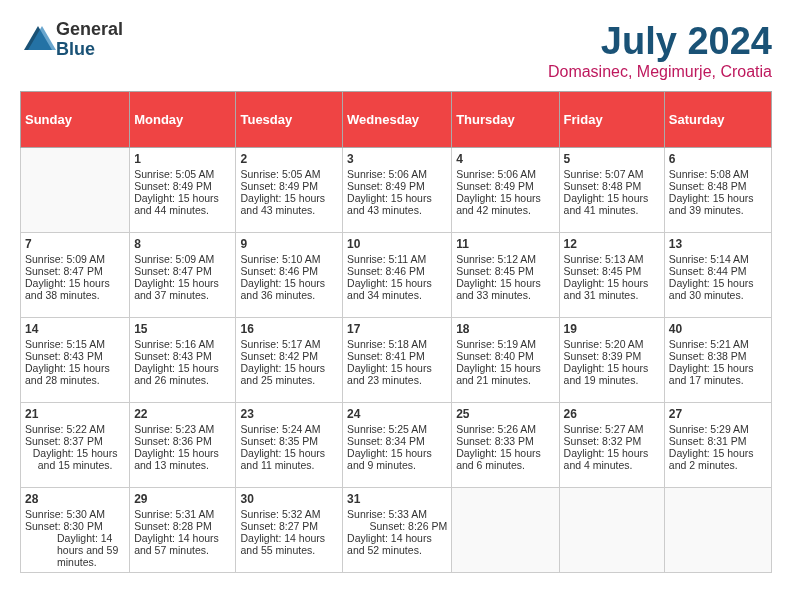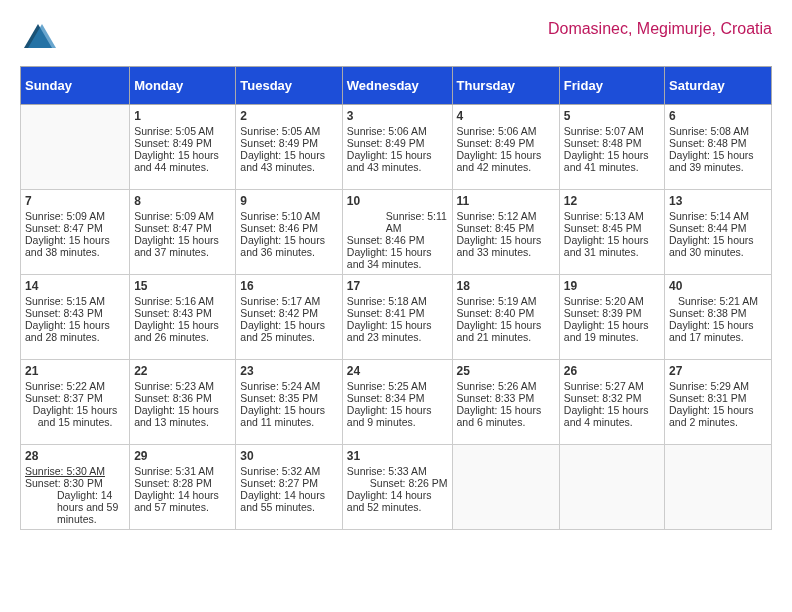--- a/index.html
+++ b/index.html
@@ -46,23 +46,23 @@
     .location {
       font-size: 16px;
       color: #be185d;
     }
     table {
       width: 100%;
       border-collapse: collapse;
       font-size: 11px;
     }
     thead tr th {
-      background-color: #1d4ed8;
+      background-color: #ef4444;
       color: #fff;
-      padding: 11px 4px;
+      padding: 20px 4px;
       text-align: left;
       font-size: 13px;
       font-weight: bold;
       border: 1px solid #aaa;
     }
     tbody tr td {
       vertical-align: top;
       padding: 4px;
       border: 1px solid #ccc;
       height: 85px;
@@ -90,22 +90,27 @@
   </style>
 </head>
 <body>
 
 <div class="header">
   <div class="logo">
     <svg class="logo-svg" width="36" height="36" viewBox="0 0 36 36">
       <polygon points="18,4 32,28 4,28" fill="#1a5276"></polygon>
       <polygon points="22,4 36,28 8,28" fill="#2980b9" opacity="0.7"></polygon>
     </svg>
+    <div class="logo-text">
+      <span class="logo-general">General</span>
+      <span class="logo-blue">Blue</span>
+    </div>
   </div>
   <div class="title-block">
+    <div class="month-year">July 2024</div>
     <div class="location">Domasinec, Megimurje, Croatia</div>
   </div>
 </div>
 
 <table>
   <thead>
     <tr>
     <th>Sunday</th>
         <th>Monday</th>
         <th>Tuesday</th>
@@ -169,21 +174,21 @@
           <span style="display: block;">Daylight: 15 hours and 37 minutes.</span>
         </td>
         <td>
           <span class="day-num">9</span>
           <span style="display: block;">Sunrise: 5:10 AM</span>
           <span style="display: block;">Sunset: 8:46 PM</span>
           <span style="display: block;">Daylight: 15 hours and 36 minutes.</span>
         </td>
         <td>
           <span class="day-num">10</span>
-          <span style="display: block; margin-left: 39px;">Sunrise: 5:11 AM</span>
+          <span style="display: block;">Sunrise: 5:11 AM</span>
           <span style="display: block;">Sunset: 8:46 PM</span>
           <span style="display: block;">Daylight: 15 hours and 34 minutes.</span>
         </td>
         <td>
           <span class="day-num">11</span>
           <span style="display: block;">Sunrise: 5:12 AM</span>
           <span style="display: block;">Sunset: 8:45 PM</span>
           <span style="display: block;">Daylight: 15 hours and 33 minutes.</span>
         </td>
         <td>
@@ -231,21 +236,21 @@
           <span style="display: block;">Daylight: 15 hours and 21 minutes.</span>
         </td>
         <td>
           <span class="day-num">19</span>
           <span style="display: block;">Sunrise: 5:20 AM</span>
           <span style="display: block;">Sunset: 8:39 PM</span>
           <span style="display: block;">Daylight: 15 hours and 19 minutes.</span>
         </td>
         <td>
           <span class="day-num">40</span>
-          <span style="display: block; text-align: center;">Sunrise: 5:21 AM</span>
+          <span style="display: block;">Sunrise: 5:21 AM</span>
           <span style="display: block;">Sunset: 8:38 PM</span>
           <span style="display: block;">Daylight: 15 hours and 17 minutes.</span>
         </td>
       </tr>
       <tr>
         <td>
           <span class="day-num">21</span>
           <span style="display: block;">Sunrise: 5:22 AM</span>
           <span style="display: block;">Sunset: 8:37 PM</span>
           <span style="display: block; text-align: center;">Daylight: 15 hours and 15 minutes.</span>
@@ -283,21 +288,21 @@
         <td>
           <span class="day-num">27</span>
           <span style="display: block;">Sunrise: 5:29 AM</span>
           <span style="display: block;">Sunset: 8:31 PM</span>
           <span style="display: block;">Daylight: 15 hours and 2 minutes.</span>
         </td>
       </tr>
       <tr>
         <td>
           <span class="day-num">28</span>
-          <span style="display: block; text-decoration: underline;">Sunrise: 5:30 AM</span>
+          <span style="display: block;">Sunrise: 5:30 AM</span>
           <span style="display: block;">Sunset: 8:30 PM</span>
           <span style="display: block; margin-left: 32px;">Daylight: 14 hours and 59 minutes.</span>
         </td>
         <td>
           <span class="day-num">29</span>
           <span style="display: block;">Sunrise: 5:31 AM</span>
           <span style="display: block;">Sunset: 8:28 PM</span>
           <span style="display: block;">Daylight: 14 hours and 57 minutes.</span>
         </td>
         <td>

